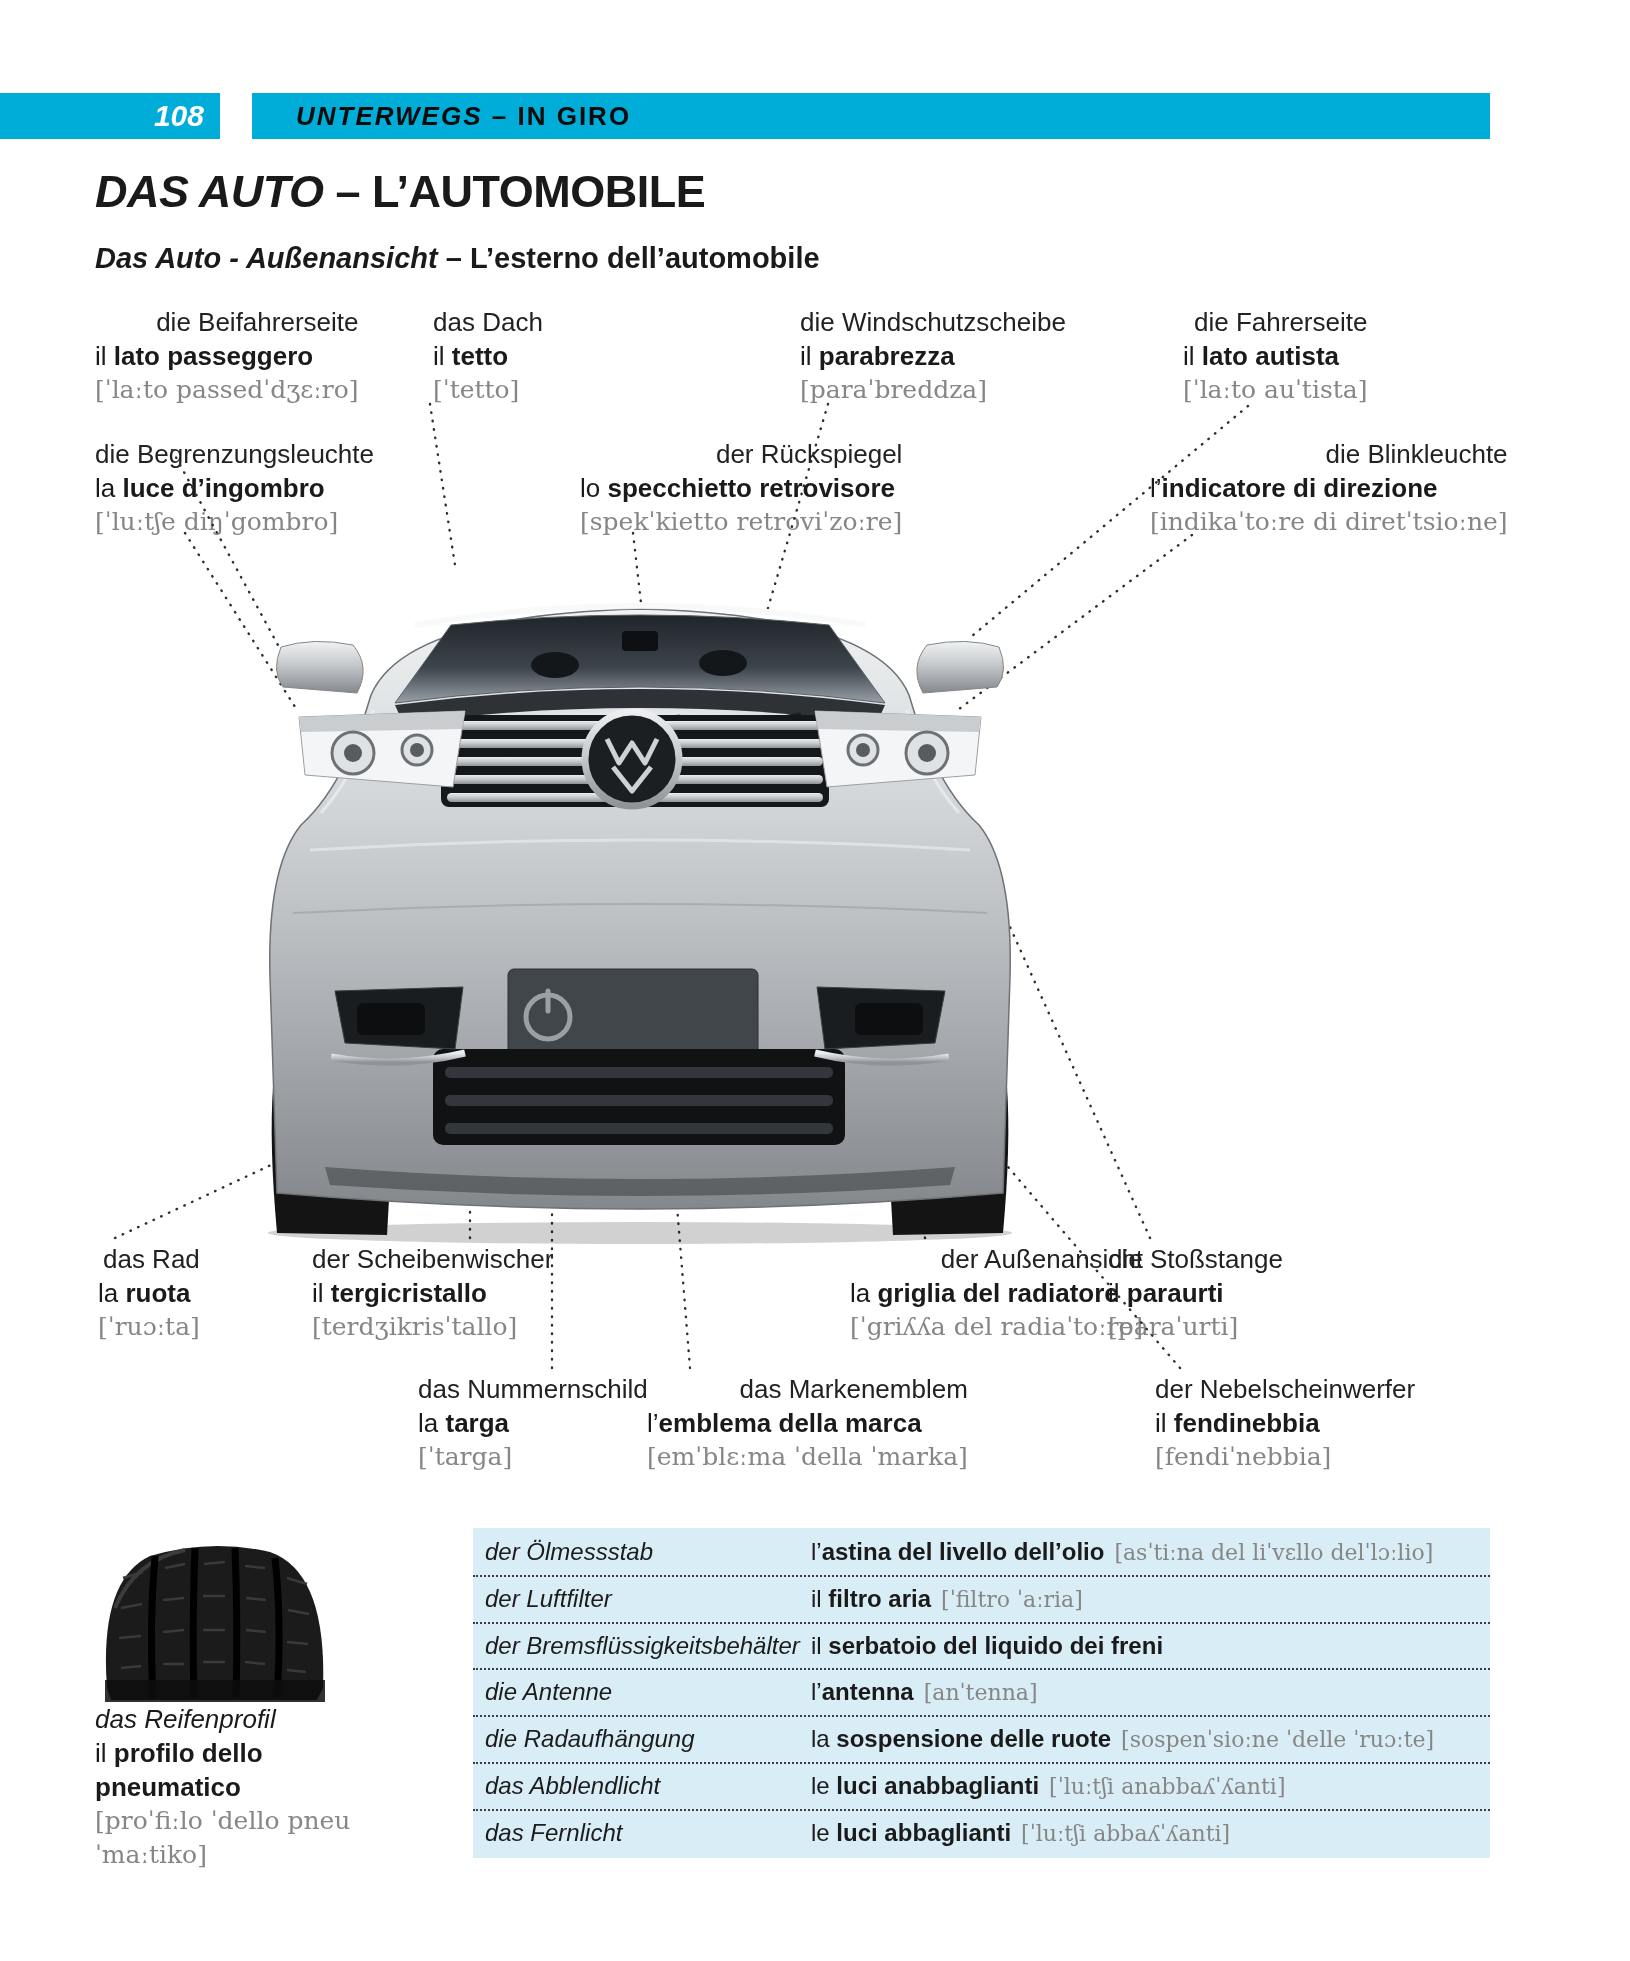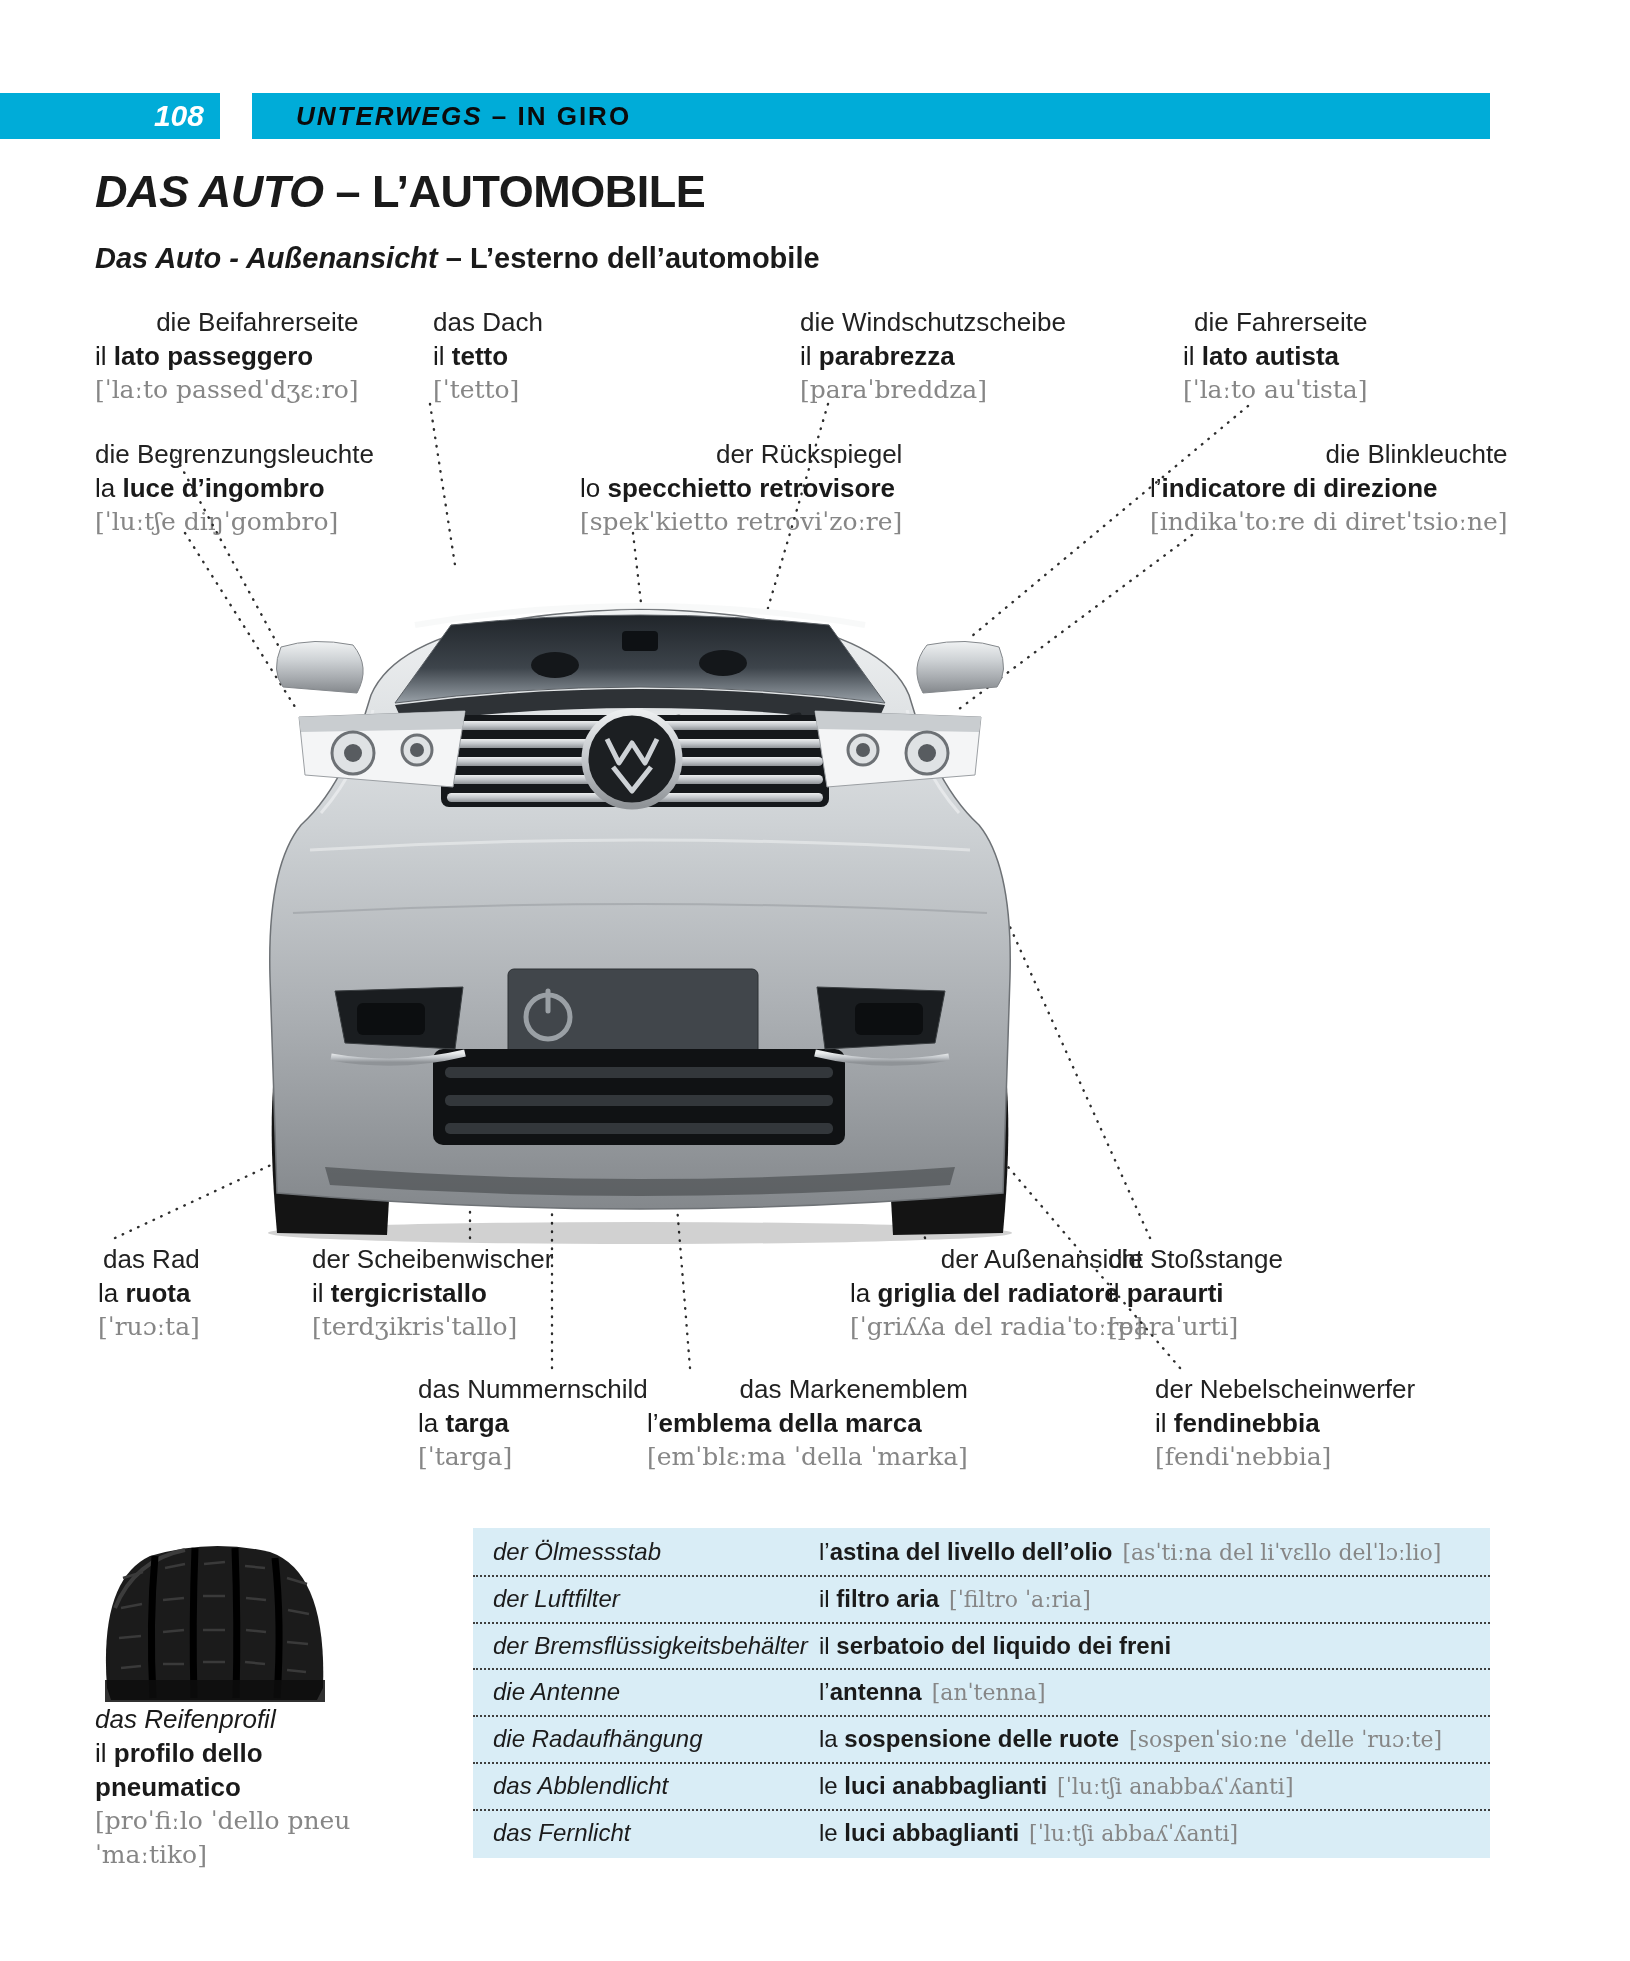--- a/index.html
+++ b/index.html
@@ -23,21 +23,21 @@
   .vlabel{position:absolute; font-size:26px; line-height:34px; white-space:nowrap;}
   .vlabel .de{color:#222;text-align:right;}
   .vlabel .term{font-weight:bold;}
   .vlabel .ipa, .tirelabel .ipa{font-family:"DejaVu Serif", serif; color:#868686; font-size:25px;}
   
   .tirelabel{position:absolute; left:95px; top:1702px; width:258px; font-size:26px; line-height:34px;}
   .tirelabel .de{font-style:italic;}
   .tirelabel .term{font-weight:bold;}
   
   .vtable{position:absolute; left:473px; top:1528px; width:1017px; background:#D9EDF6; box-sizing:border-box; padding:2px 0;}
-  .trow{display:flex; align-items:flex-start; padding:7px 10px 7px 20px; border-bottom:2px dotted #3e3e3e;}
+  .trow{display:flex; align-items:flex-start; padding:7px 10px 7px 12px; border-bottom:2px dotted #3e3e3e;}
   .trow:last-child{border-bottom:none;}
   .tde{flex:0 0 326px; font-style:italic; font-size:24px; line-height:30px; color:#1c1c1c;}
   .tit{flex:1; font-size:24px; line-height:30px; white-space:nowrap;}
   .tit .term{font-weight:bold;}
   .tit .ipa2{font-family:"DejaVu Serif", serif; color:#868686; font-size:22px; margin-left:10px;}
   .tit .ipa2.blockipa{display:block; margin-left:0; white-space:normal;}
   .trow.tall .tit{white-space:normal;}
   
   #leaders{position:absolute; left:0; top:0; pointer-events:none;}
   #car{position:absolute; left:255px; top:545px;}

